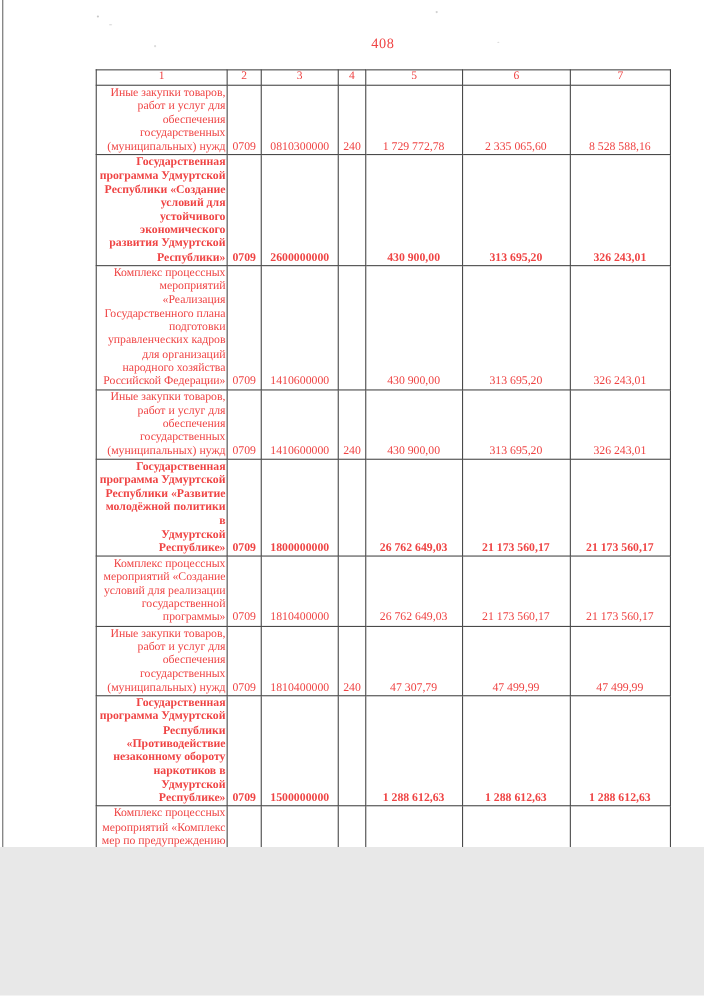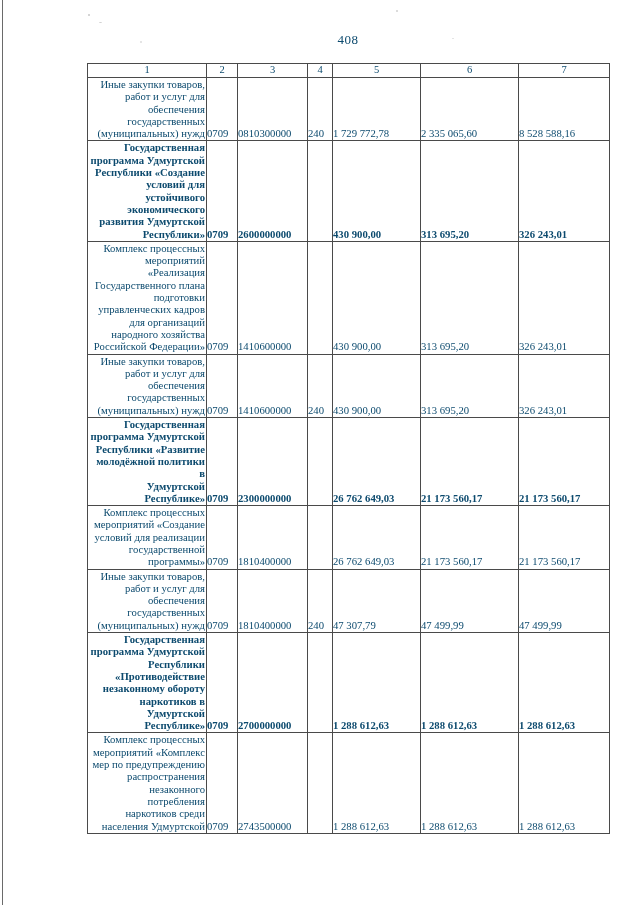--- a/index.html
+++ b/index.html
@@ -1,24 +1,24 @@
 <!DOCTYPE html>
 <html><head>
 <meta charset="utf-8">
 <style>
   * { margin: 0; padding: 0; box-sizing: border-box; }
   html, body { background: #e8e8e8; }
   .page {
     position: relative;
     width: 640px;
-    height: 905px;
+    height: 770px;
     background: #ffffff;
     overflow: hidden;
     font-family: "Liberation Serif", serif;
-    color: #0c4a6e;
+    color: #ef4444;
   }
   .scan-edge-line {
     position: absolute;
     left: 2px;
     top: 0;
     width: 1px;
     height: 905px;
     background: #6a6a6a;
   }
   .speck { position: absolute; background: #9a9a9a; border-radius: 50%; }
@@ -64,26 +64,26 @@
     font-size: 10.5px;
     padding: 0;
   }
   td.label-cell {
     text-align: right;
     vertical-align: top;
     padding: 0 1px 1px 2px;
     white-space: pre-line;
   }
   td.code-cell {
-    text-align: left;
+    text-align: center;
     vertical-align: bottom;
     padding: 0 0 1px 0;
   }
   td.num-cell {
-    text-align: left;
+    text-align: center;
     vertical-align: bottom;
     padding: 0 1px 1px 0;
   }
   tr.bold-row td { font-weight: bold; }
 </style>
 </head>
 <body>
 
 <div class="page">
   <div class="scan-edge-line"></div>
@@ -176,21 +176,21 @@
         <td class="num-cell">326 243,01</td>
       </tr>
       <tr class="bold-row">
         <td class="label-cell">Государственная
 программа Удмуртской
 Республики «Развитие
 молодёжной политики в
 Удмуртской
 Республике»</td>
         <td class="code-cell">0709</td>
-        <td class="code-cell">2300000000</td>
+        <td class="code-cell">1800000000</td>
         <td class="code-cell"></td>
         <td class="num-cell">26 762 649,03</td>
         <td class="num-cell">21 173 560,17</td>
         <td class="num-cell">21 173 560,17</td>
       </tr>
       <tr>
         <td class="label-cell">Комплекс процессных
 мероприятий «Создание
 условий для реализации
 государственной
@@ -218,21 +218,21 @@
       <tr class="bold-row">
         <td class="label-cell">Государственная
 программа Удмуртской
 Республики
 «Противодействие
 незаконному обороту
 наркотиков в
 Удмуртской
 Республике»</td>
         <td class="code-cell">0709</td>
-        <td class="code-cell">2700000000</td>
+        <td class="code-cell">1500000000</td>
         <td class="code-cell"></td>
         <td class="num-cell">1 288 612,63</td>
         <td class="num-cell">1 288 612,63</td>
         <td class="num-cell">1 288 612,63</td>
       </tr>
       <tr>
         <td class="label-cell">Комплекс процессных
 мероприятий «Комплекс
 мер по предупреждению
 распространения

